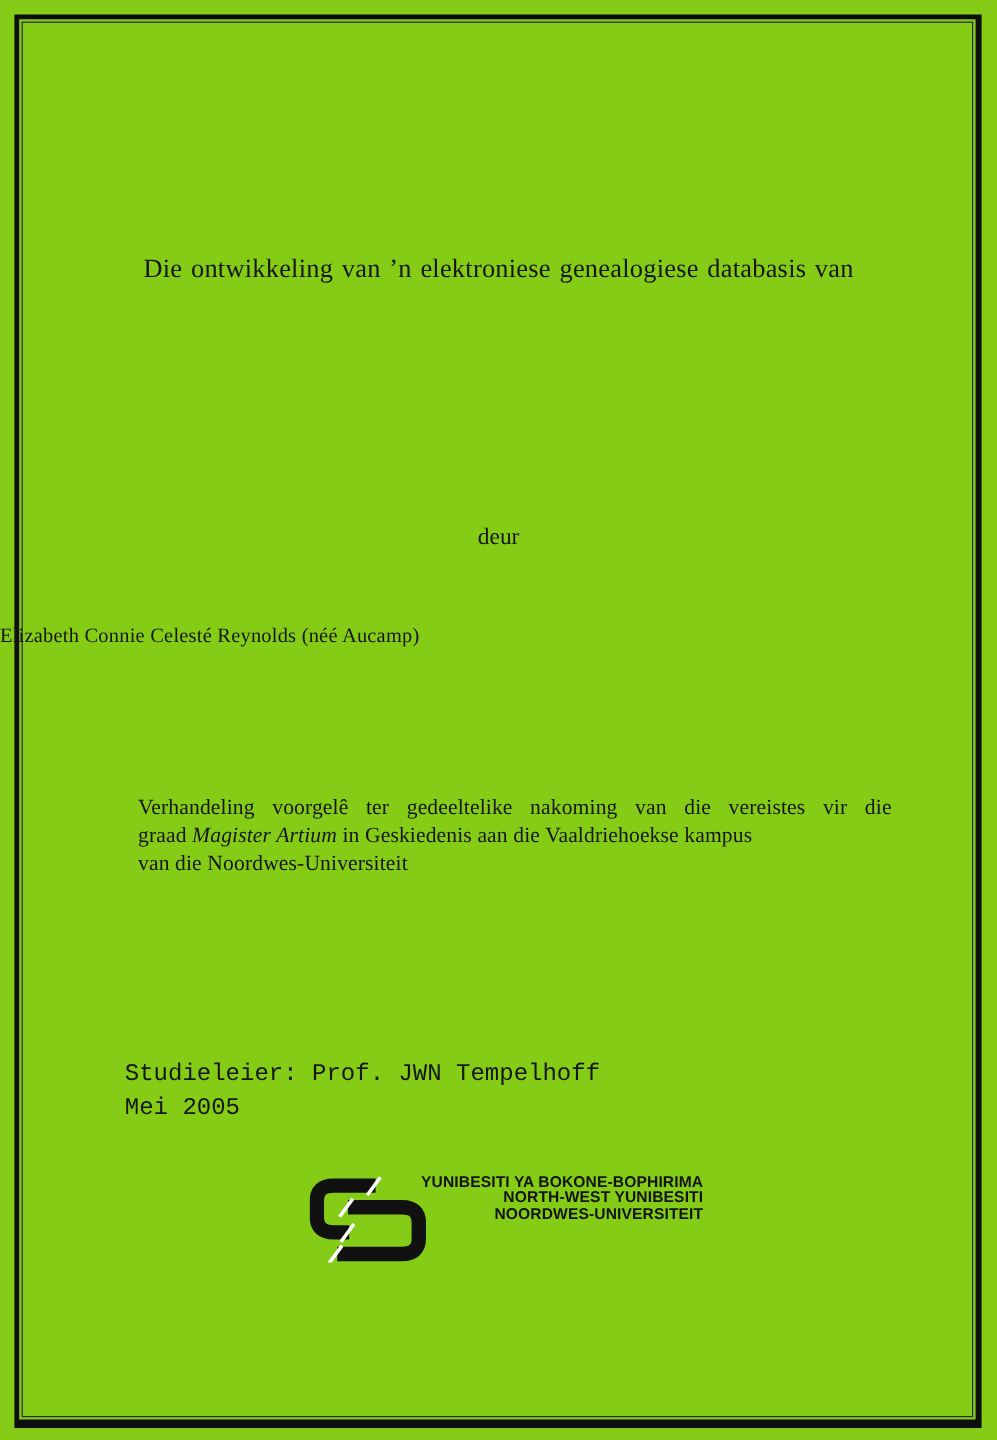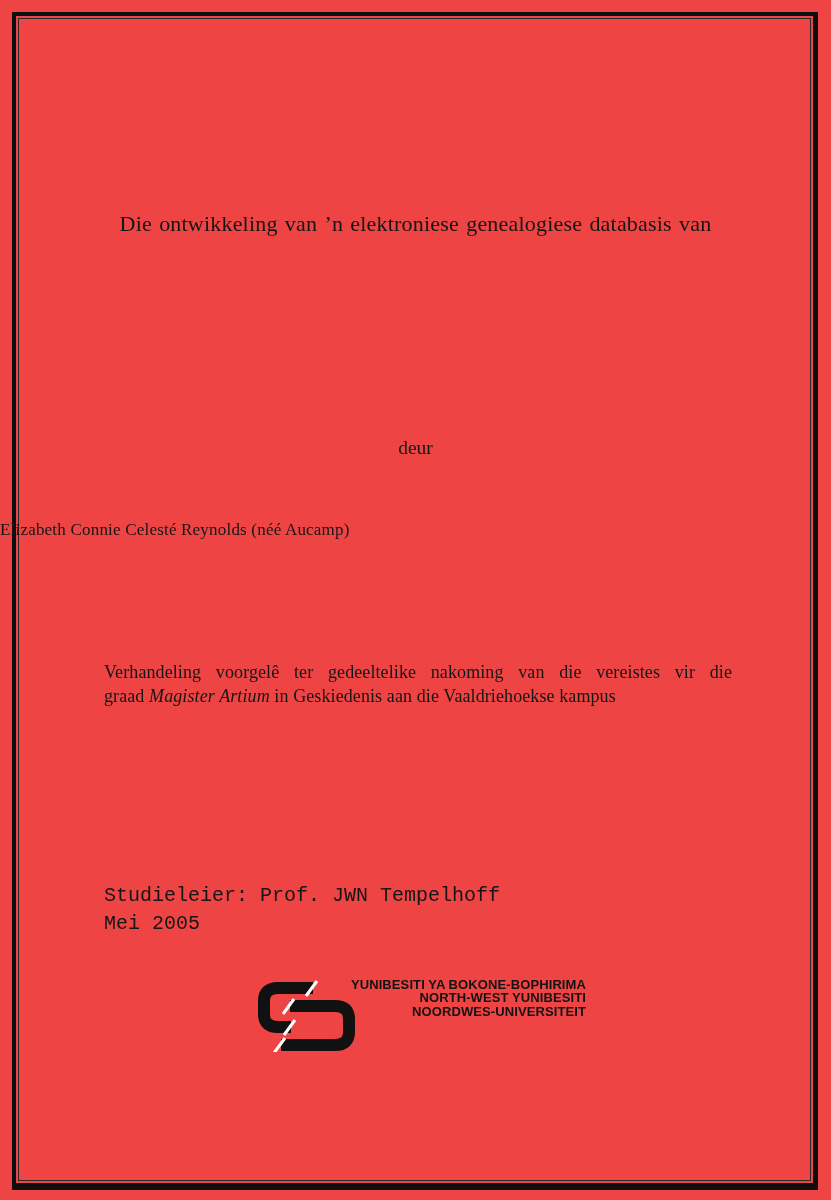--- a/index.html
+++ b/index.html
@@ -1,19 +1,19 @@
 <!DOCTYPE html>
 <html><head>
 <meta charset="utf-8">
 <style>
   html, body { margin: 0; padding: 0; background: #e8e8e8; }
   .page {
     position: relative;
     width: 831px; height: 1200px;
-    background: #ef4444;
+    background: #84cc16;
     font-family: "Liberation Serif", "DejaVu Serif", serif;
     color: #161616;
     overflow: hidden;
   }
   .outer-frame {
     position: absolute;
     left: 12px; top: 12px; right: 13px; bottom: 10px;
     border-style: solid;
     border-color: #0e0e0e;
     border-width: 4px 5px 7px 4px;
@@ -49,21 +49,21 @@
     position: absolute;
     left: 0; right: 0; top: 520px;
     text-align: left;
     font-size: 17px;
     letter-spacing: 0.2px;
     font-family: Liberation Serif, serif;
   }
 
   .statement {
     position: absolute;
-    left: 104px; top: 661px;
+    left: 115px; top: 661px;
     width: 628px;
     font-size: 18px;
     line-height: 23.5px;
     letter-spacing: 0.1px;
   }
   .statement .justified {
     text-align: justify;
     text-align-last: justify;
   }
   .statement em { font-style: italic; }
@@ -111,20 +111,21 @@
       <span class="title-line">Die ontwikkeling van ’n elektroniese genealogiese databasis van</span>
     </h1>
 
     <div class="byline">deur</div>
 
     <div class="author">Elizabeth Connie Celesté Reynolds (néé Aucamp)</div>
 
     <div class="statement">
       <div class="justified">Verhandeling voorgelê ter gedeeltelike nakoming van die vereistes vir die</div>
       <div><span>graad </span><em>Magister Artium</em><span> in Geskiedenis aan die Vaaldriehoekse kampus</span></div>
+      <div>van die Noordwes-Universiteit</div>
     </div>
 
     <div class="supervisor-block">
       <div>Studieleier: Prof. JWN Tempelhoff</div>
       <div>Mei 2005</div>
     </div>
 
     <div class="logo">
       <svg class="logo-mark" viewBox="0 0 97 72" xmlns="http://www.w3.org/2000/svg">
 

